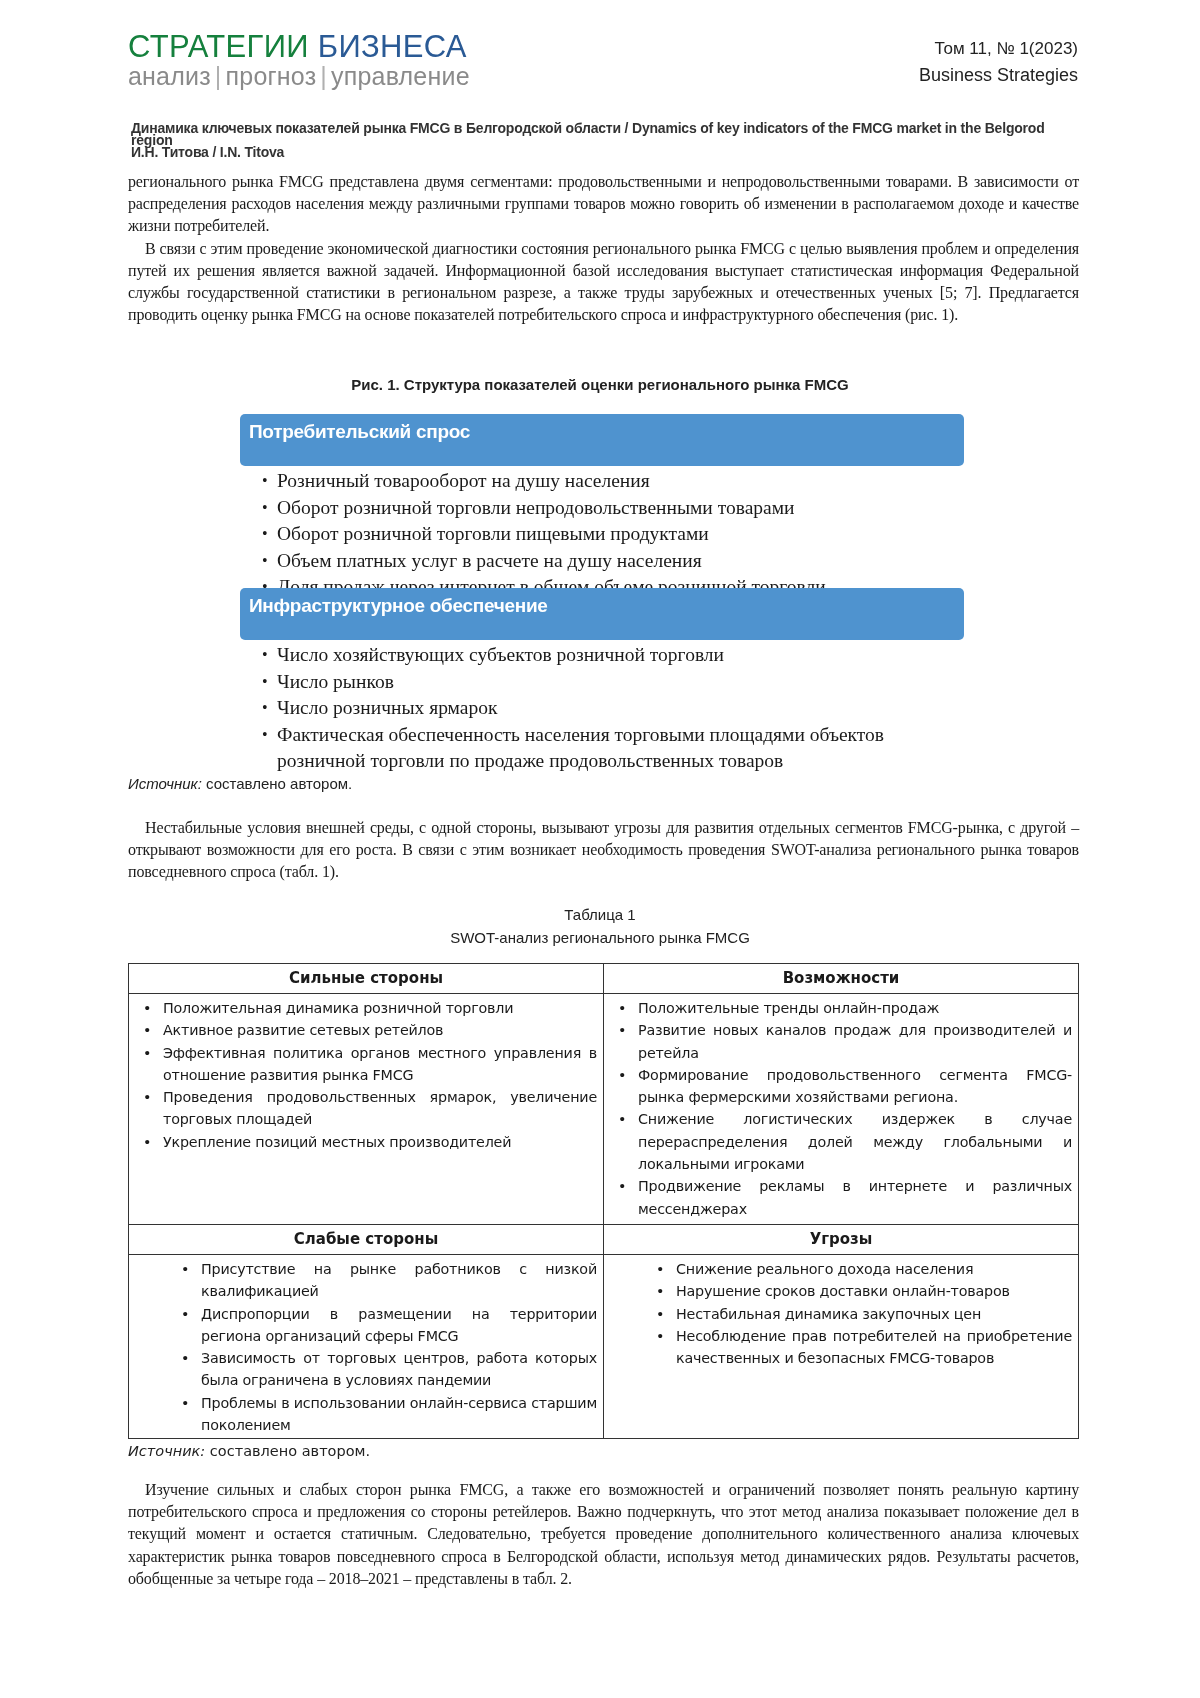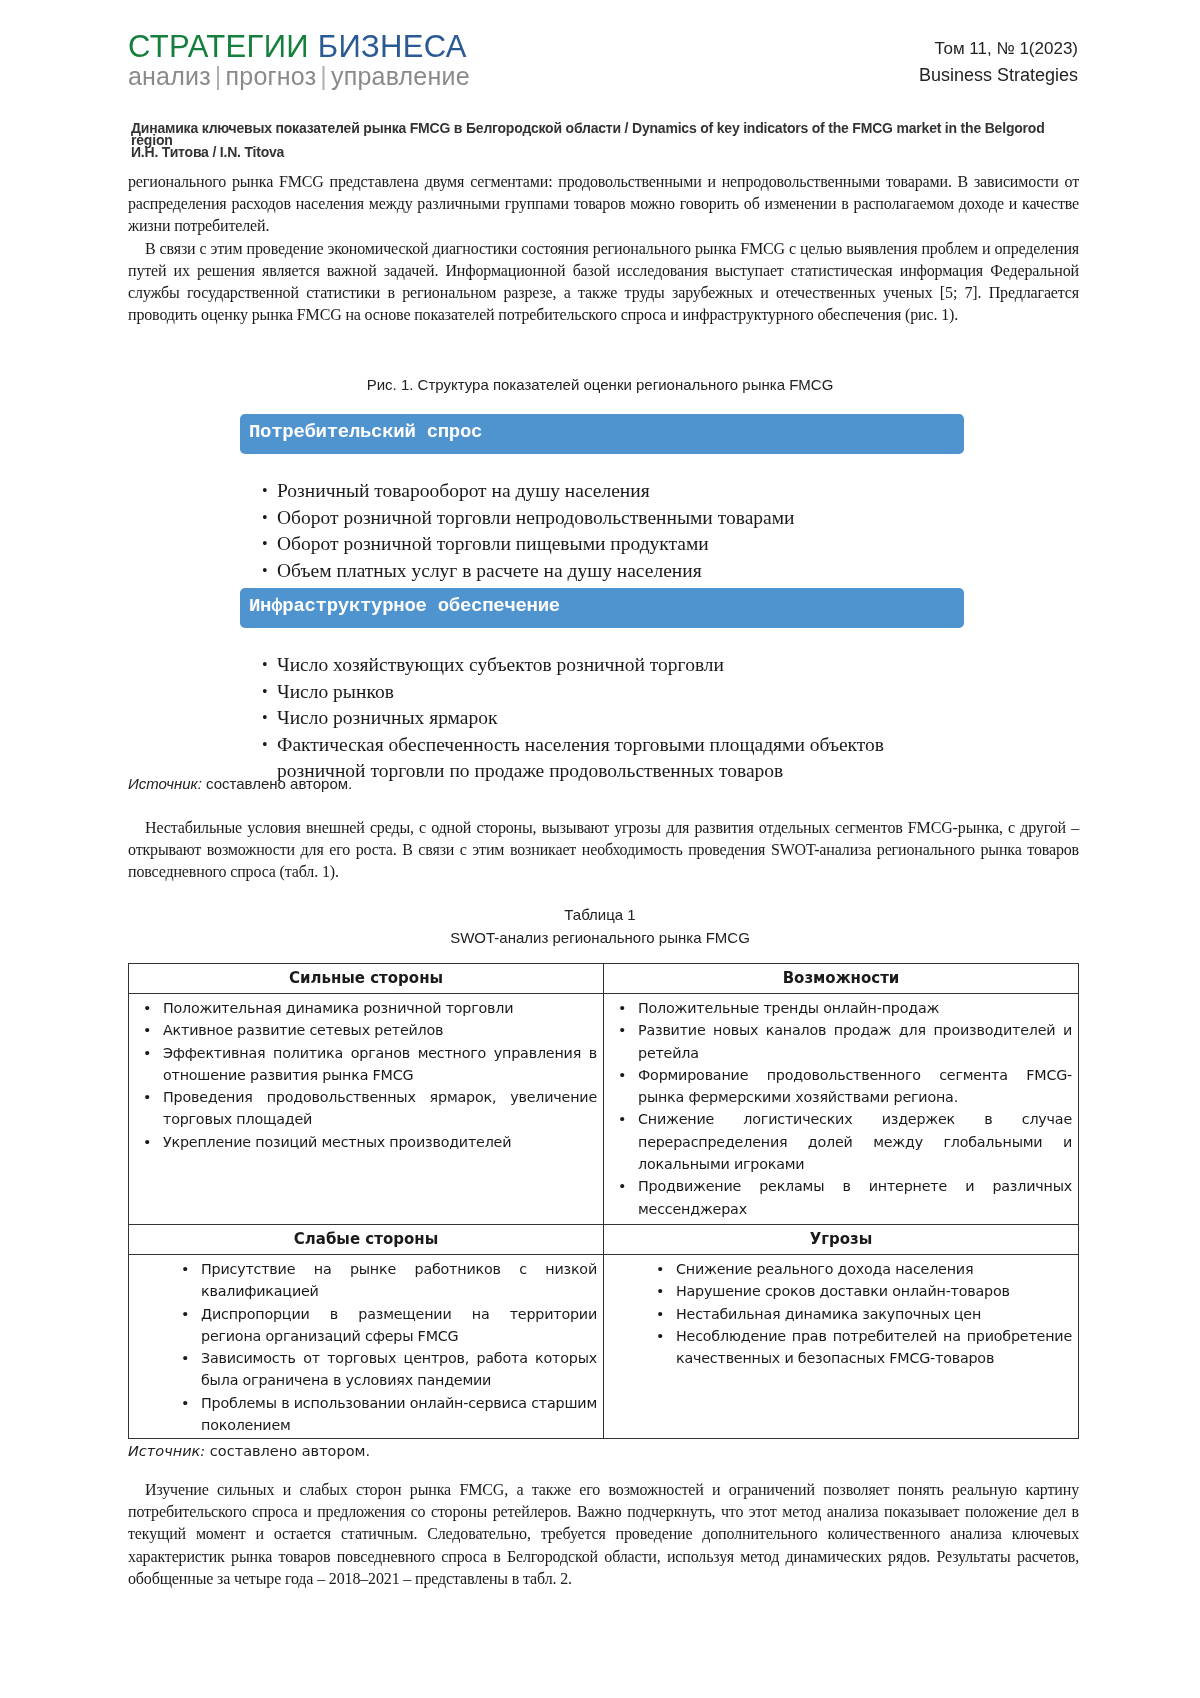--- a/index.html
+++ b/index.html
@@ -21,22 +21,22 @@
 
     
     .para { position: absolute; left: 128px; width: 951px; font-family: Liberation Serif, serif; font-size: 16px; line-height: 22.2px; text-align: justify; color: #1a1a1a; letter-spacing: -0.15px; }
     .para p { text-indent: 17px; }
     .para p.noindent { text-indent: 0; }
 
     .caption { position: absolute; left: 0; width: 1200px; text-align: center; font-size: 15px; color: #222; }
 
     
     .fig { position: absolute; left: 240px; width: 724px; }
-    .fig-head { background: #4f93cf; color: #fff; border-radius: 5px; font-family: Liberation Mono, monospace; font-weight: bold; font-size: 19px; line-height: 36px; height: 40px; padding-left: 9px; letter-spacing: -0.3px; }
-    .fig-list { list-style: none; font-family: "Liberation Serif", serif; font-size: 19.5px; line-height: 26.5px; color: #1a1a1a; padding: 2px 0 4px 22px; margin-top: 22px; }
+    .fig-head { background: #4f93cf; color: #fff; border-radius: 5px; font-family: Liberation Sans, sans-serif; font-weight: bold; font-size: 19px; line-height: 36px; height: 52px; padding-left: 9px; letter-spacing: -0.3px; }
+    .fig-list { list-style: none; font-family: "Liberation Serif", serif; font-size: 19.5px; line-height: 26.5px; color: #1a1a1a; padding: 2px 0 4px 22px; }
     .fig-list li { position: relative; padding-left: 15px; }
     .fig-list li::before { content: "•"; position: absolute; left: 0; top: 0; font-size: 16px; }
 
     .source { position: absolute; left: 128px; font-size: 15px; color: #222; }
     .source i { font-style: italic; }
 
     
     .swot { position: absolute; left: 128px; top: 963px; width: 951px; border-collapse: collapse; font-family: "DejaVu Sans", sans-serif; font-size: 14.3px; color: #1a1a1a; }
     .swot td, .swot th { border: 1.5px solid #333; vertical-align: top; width: 50%; }
     .swot th { font-weight: bold; text-align: center; height: 30px; line-height: 28px; font-size: 15px; }
@@ -66,21 +66,21 @@
     <div>Динамика ключевых показателей рынка FMCG в Белгородской области / Dynamics of key indicators of the FMCG market in the Belgorod region</div>
     <div>И.Н. Титова / I.N. Titova</div>
   </div>
 </div>
 
 <div class="para" style="top:171px;">
   <p class="noindent">регионального рынка FMCG представлена двумя сегментами: продовольственными и непродовольственными товарами. В зависимости от распределения расходов населения между различными группами товаров можно говорить об изменении в располагаемом доходе и качестве жизни потребителей.</p>
   <p>В связи с этим проведение экономической диагностики состояния регионального рынка FMCG с целью выявления проблем и определения путей их решения является важной задачей. Информационной базой исследования выступает статистическая информация Федеральной службы государственной статистики в региональном разрезе, а также труды зарубежных и отечественных ученых [5; 7]. Предлагается проводить оценку рынка FMCG на основе показателей потребительского спроса и инфраструктурного обеспечения (рис. 1).</p>
 </div>
 
-<div class="caption" style="top:376px;">Рис. 1. Структура показателей оценки регионального рынка FMCG</div>
+<div class="caption" style="top:376px;font-weight:bold;">Рис. 1. Структура показателей оценки регионального рынка FMCG</div>
 
 <div class="fig" style="top:414px;">
   <div class="fig-head">Потребительский спрос</div>
   <ul class="fig-list">
     <li>Розничный товарооборот на душу населения</li>
     <li>Оборот розничной торговли непродовольственными товарами</li>
     <li>Оборот розничной торговли пищевыми продуктами</li>
     <li>Объем платных услуг в расчете на душу населения</li>
     <li>Доля продаж через интернет в общем объеме розничной торговли</li>
   </ul>

